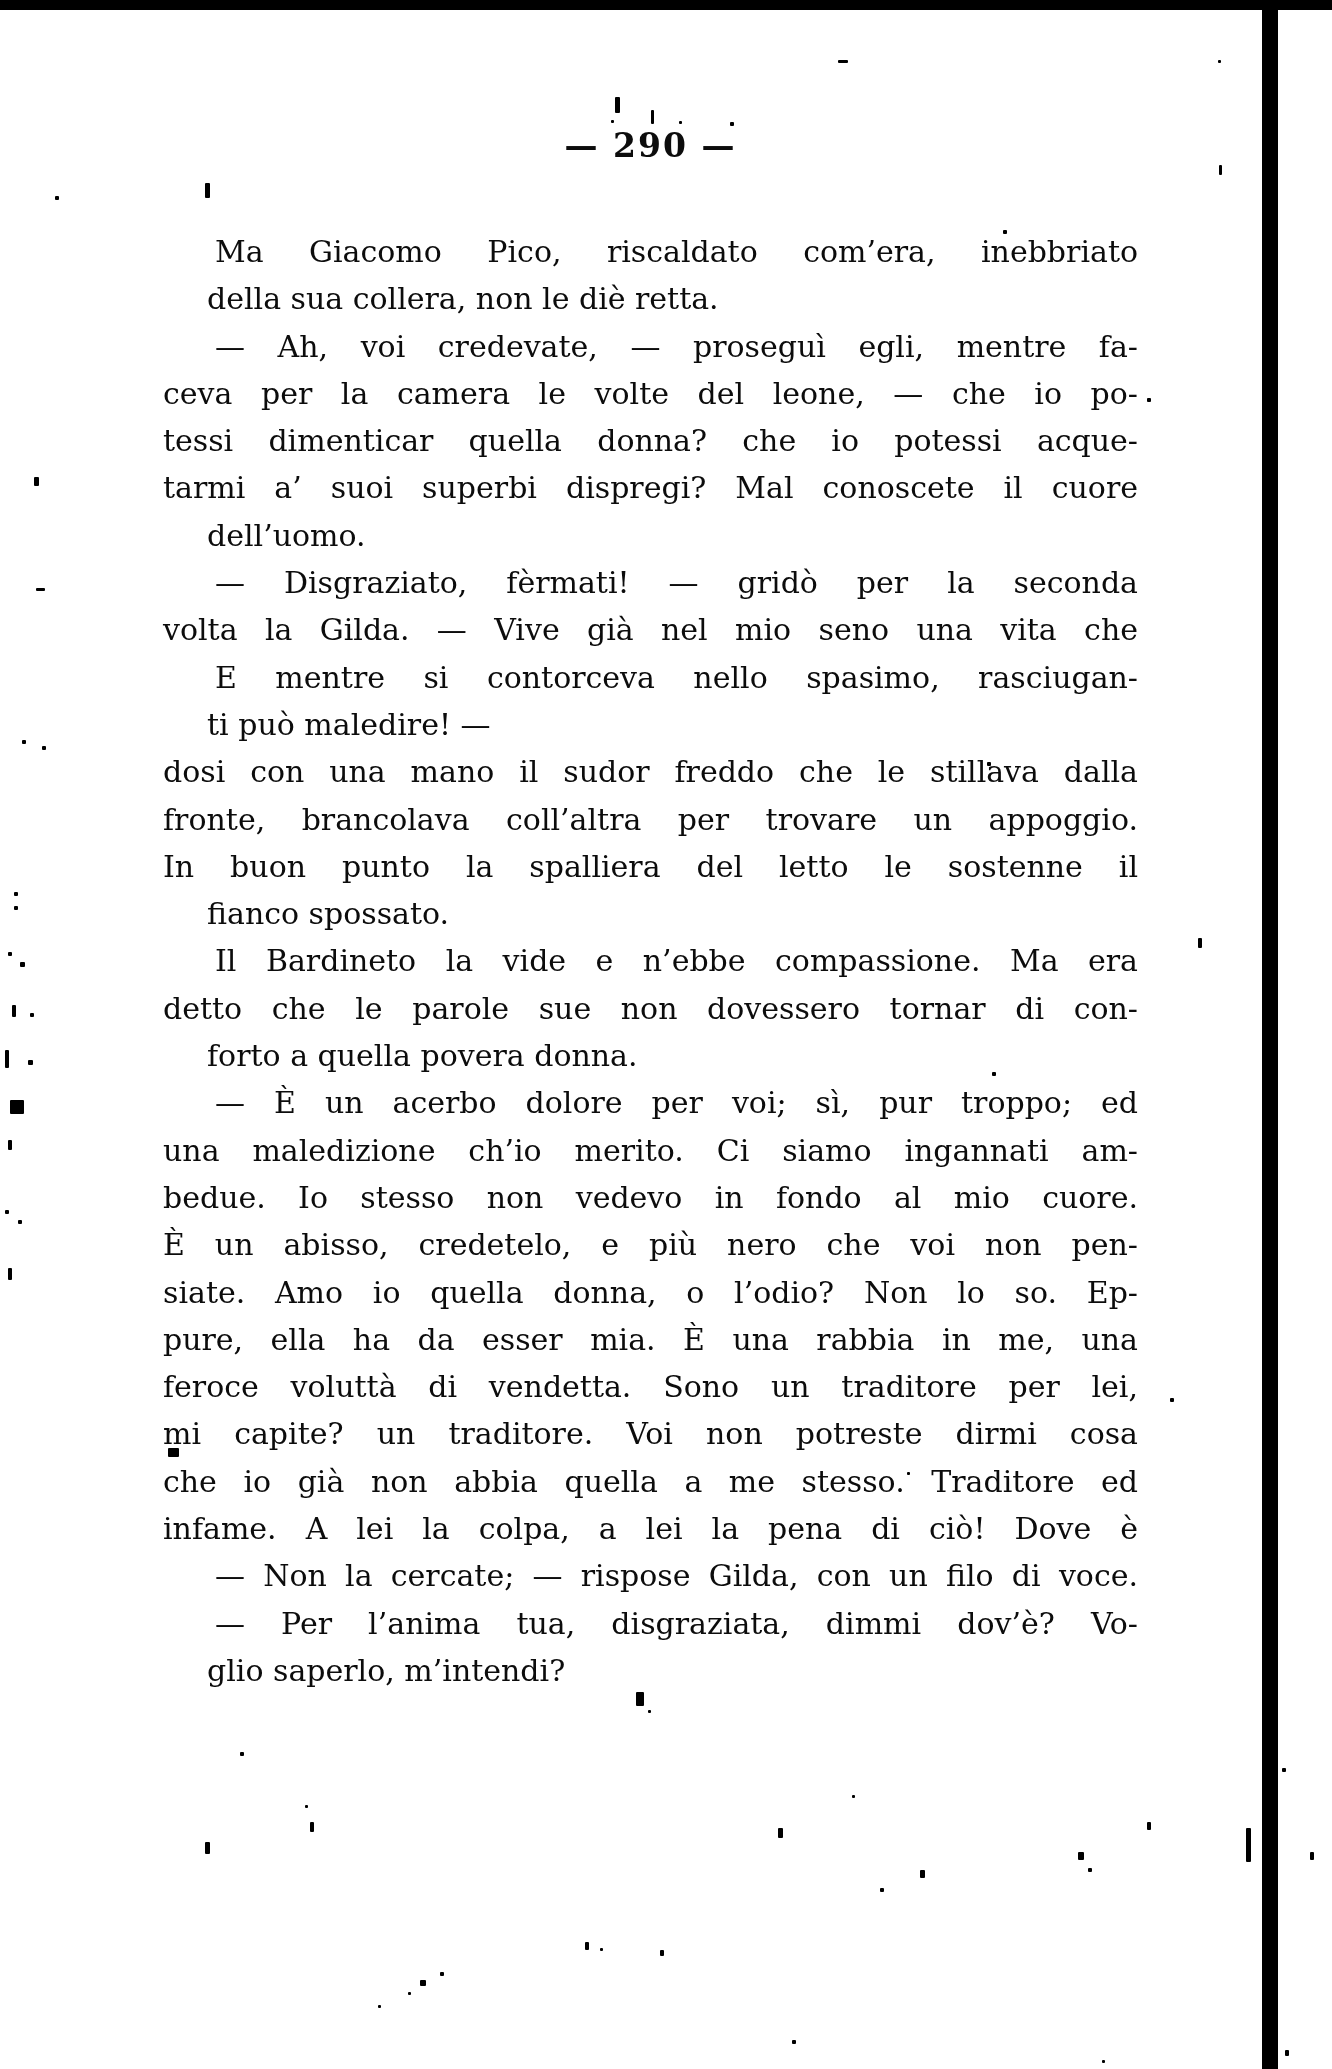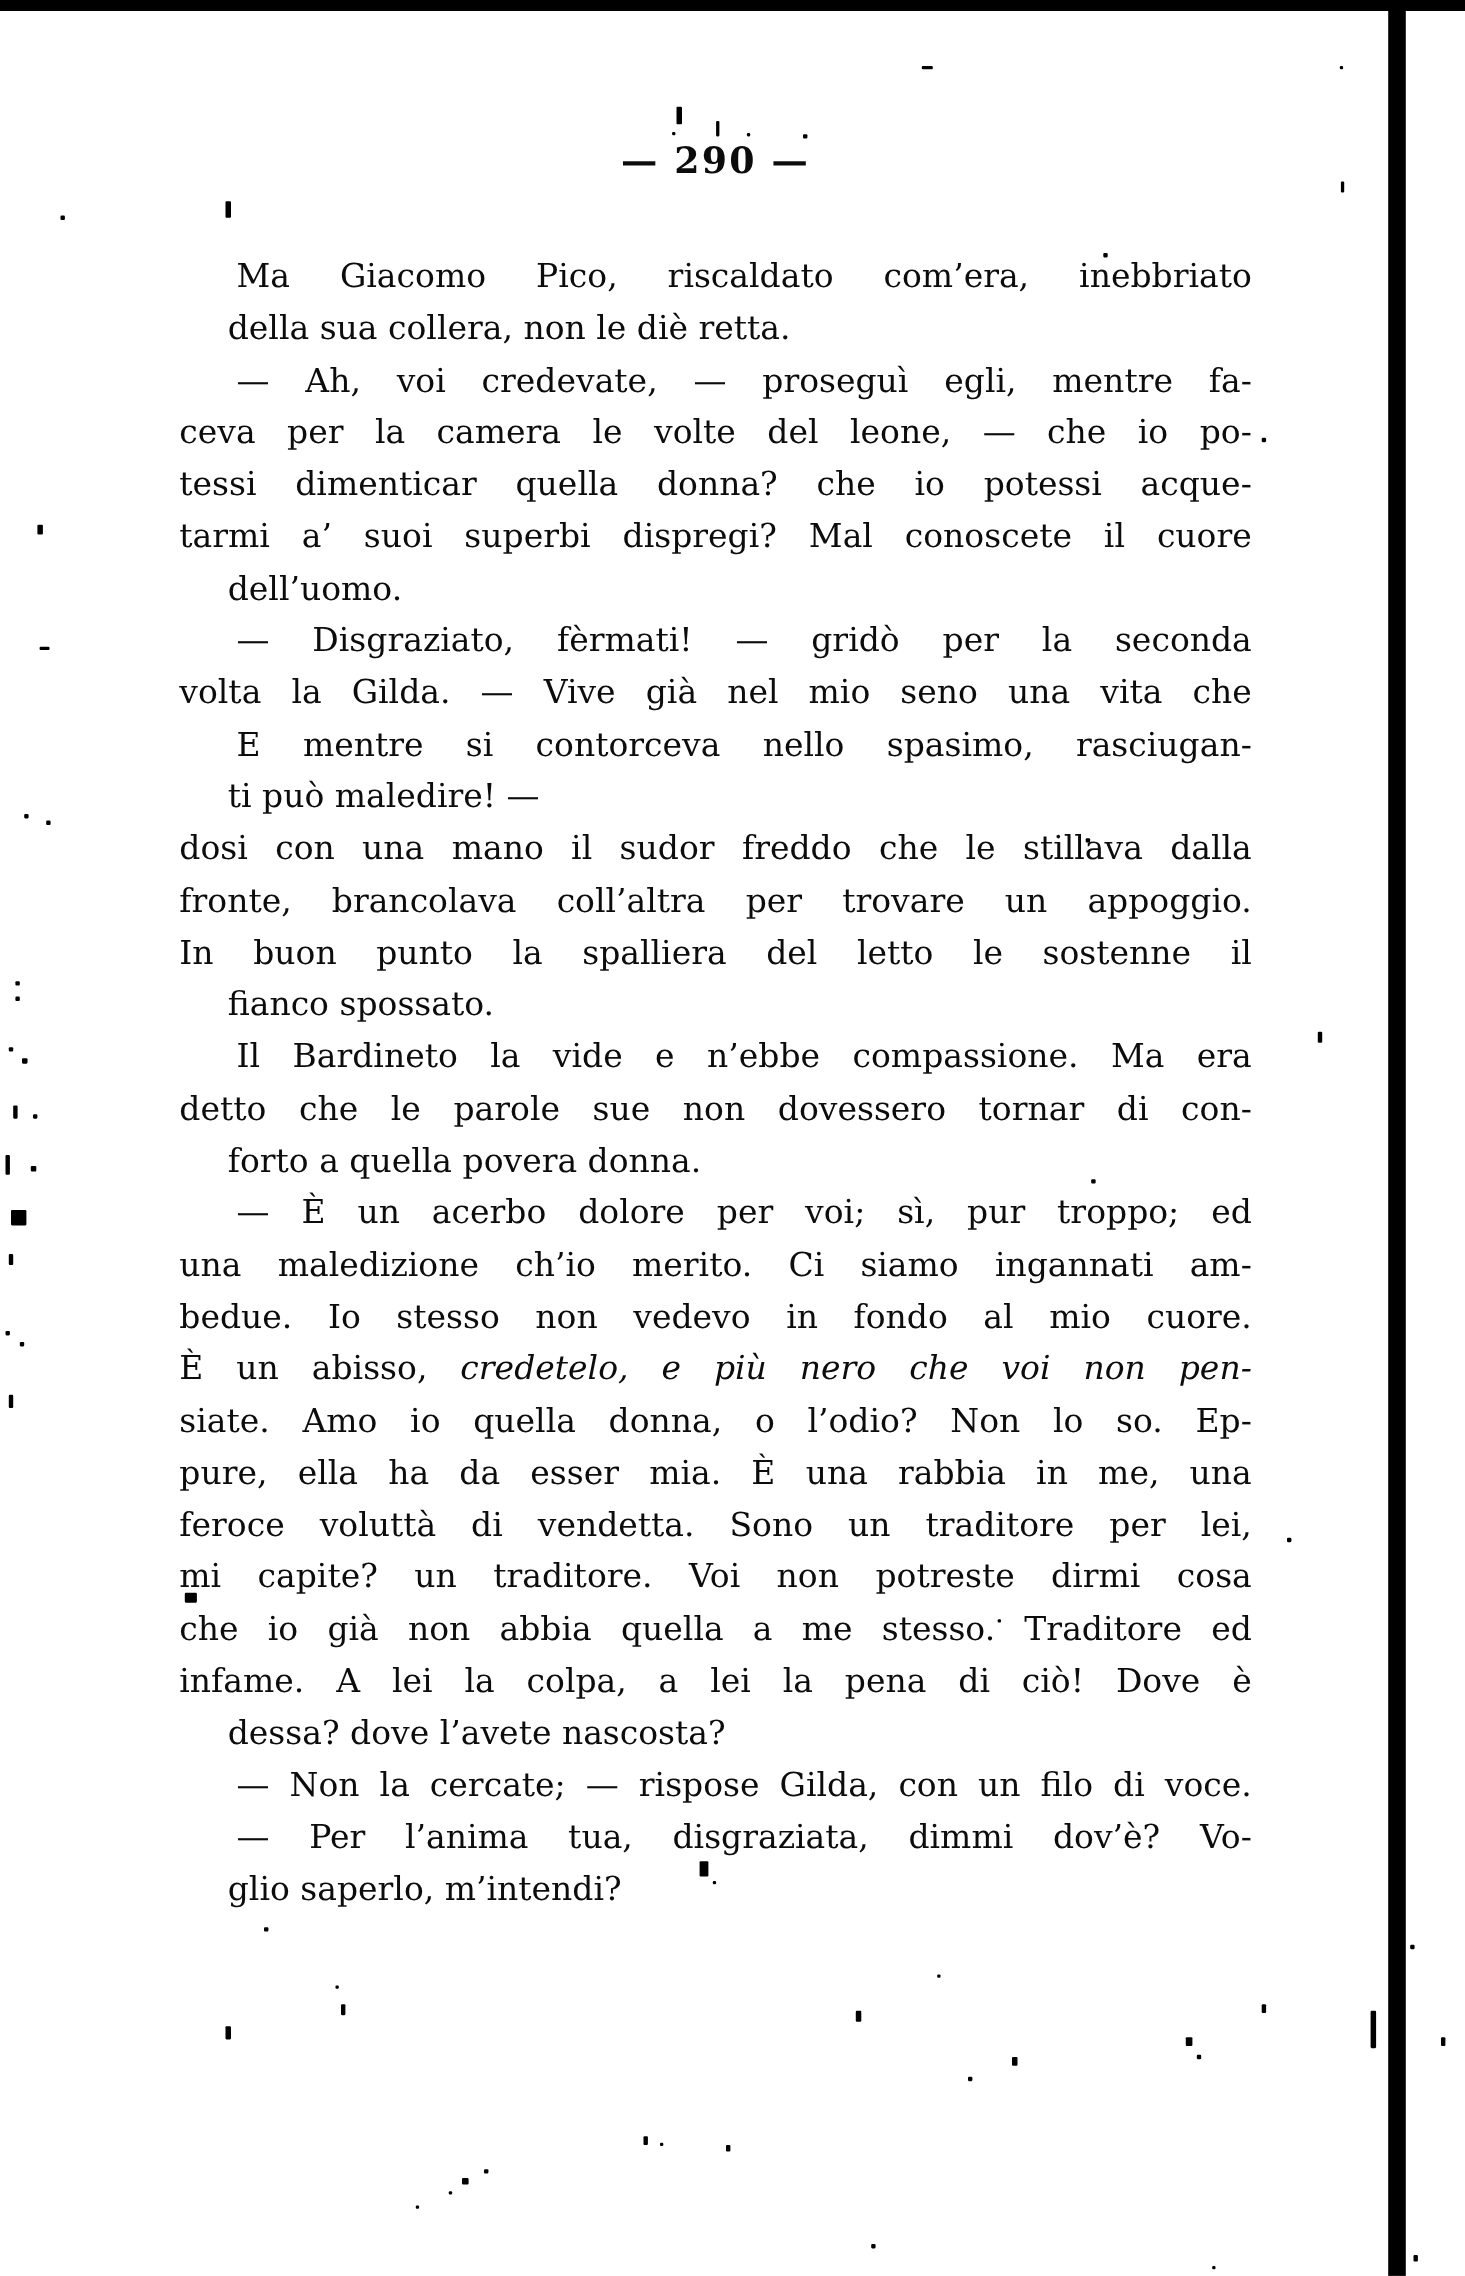--- a/index.html
+++ b/index.html
@@ -26,21 +26,21 @@
     font-size:30px;
   }
   .line{
     height:47.3px;line-height:47.3px;
     text-align:justify;text-align-last:justify;
     white-space:nowrap;white-space:normal;
     overflow:visible;
   }
   .line.para-end{text-align-last:left;margin-left:44px;}
   .line.indent{padding-left:52px;}
-  .italic{font-style:italic;}
+  .italic{}
   .speck{position:absolute;background:#000;border-radius:1px;}
 </style>
 </head>
 <body>
 
 <div class="page">
   <div class="top-border"></div>
   <div class="spine"></div>
 
   <div class="page-number">— 290 —</div>
@@ -67,21 +67,20 @@
       <div class="line indent"><span>— È un acerbo dolore per voi; sì, pur troppo; ed</span></div>
       <div class="line"><span>una maledizione ch’io merito. Ci siamo ingannati am-</span></div>
       <div class="line"><span>bedue. Io stesso non vedevo in fondo al mio cuore.</span></div>
       <div class="line"><span>È un abisso, </span><span class="italic">credetelo, e più nero che voi non pen-</span></div>
       <div class="line"><span>siate. Amo io quella donna, o l’odio? Non lo so. Ep-</span></div>
       <div class="line"><span>pure, ella ha da esser mia. È una rabbia in me, una</span></div>
       <div class="line"><span>feroce voluttà di vendetta. Sono un traditore per lei,</span></div>
       <div class="line"><span>mi capite? un traditore. Voi non potreste dirmi cosa</span></div>
       <div class="line"><span>che io già non abbia quella a me stesso. Traditore ed</span></div>
       <div class="line"><span>infame. A lei la colpa, a lei la pena di ciò! Dove è</span></div>
-      <div class="line para-end"><span>dessa? dove l’avete nascosta?</span></div>
       <div class="line indent"><span>— Non la cercate; — rispose Gilda, con un filo di voce.</span></div>
       <div class="line indent"><span>— Per l’anima tua, disgraziata, dimmi dov’è? Vo-</span></div>
       <div class="line para-end"><span>glio saperlo, m’intendi?</span></div>
     </div>
 
   <div>
       <div class="speck" style="left: 615px; top: 97px; width: 5px; height: 16px;"></div>
       <div class="speck" style="left: 611px; top: 120px; width: 3px; height: 3px;"></div>
       <div class="speck" style="left: 651px; top: 110px; width: 3px; height: 14px;"></div>
       <div class="speck" style="left: 679px; top: 121px; width: 3px; height: 3px;"></div>

